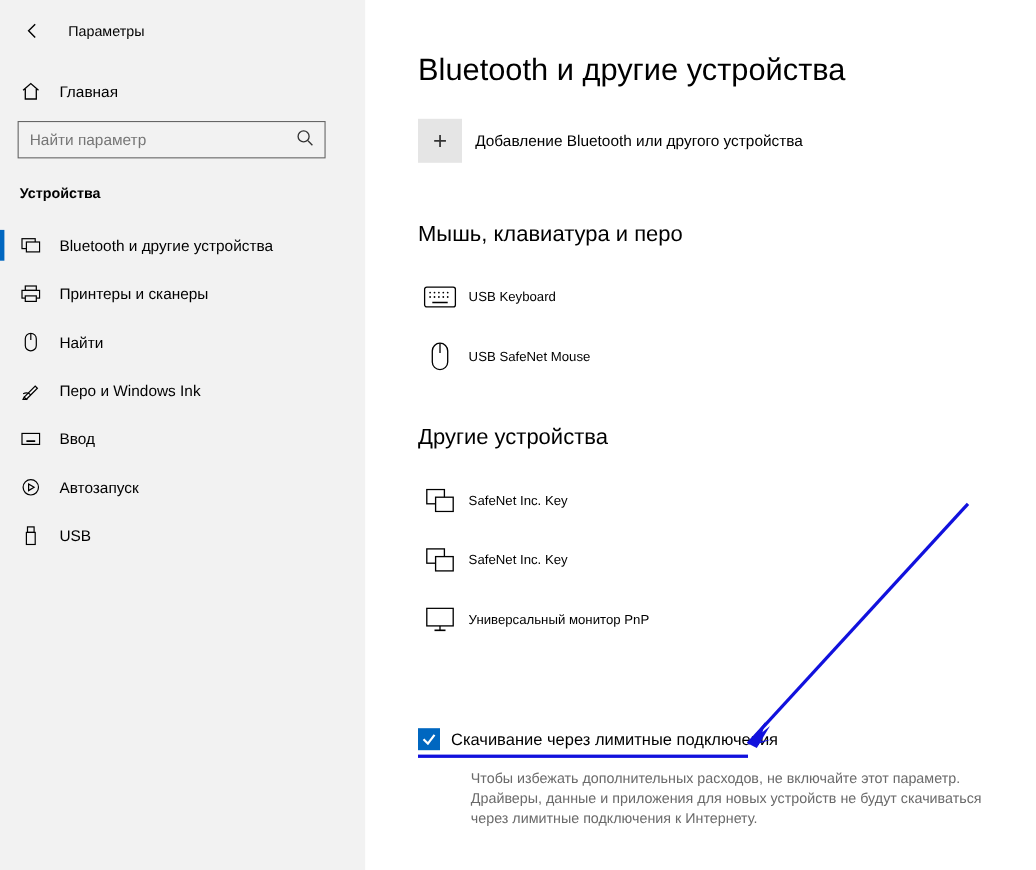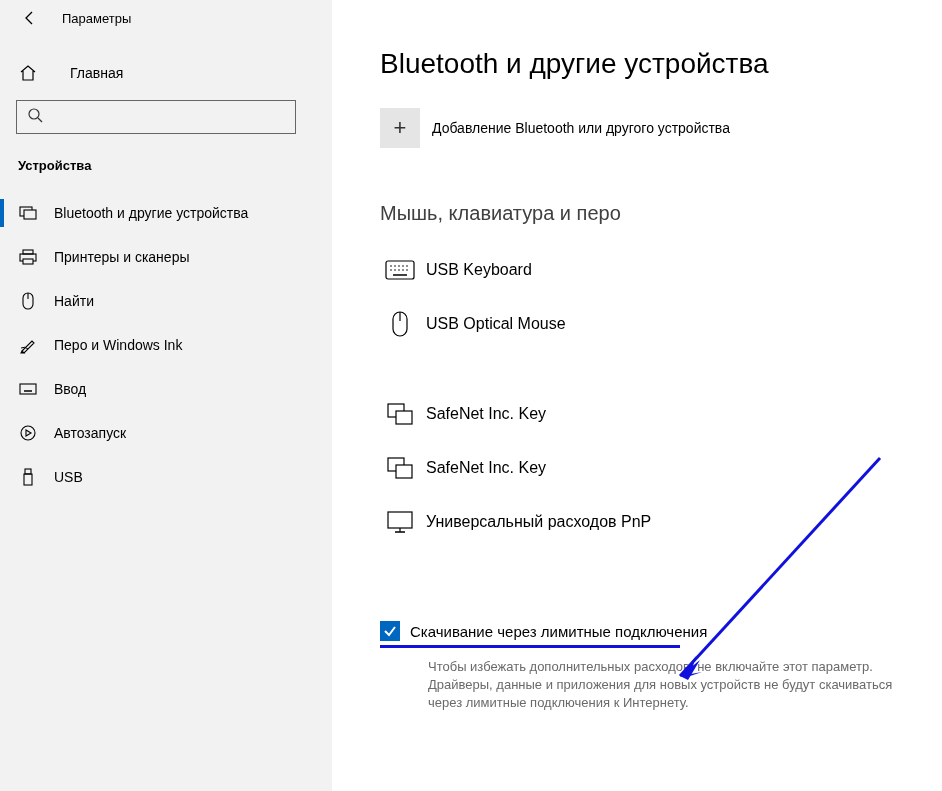--- a/index.html
+++ b/index.html
@@ -1,41 +1,41 @@
 <!DOCTYPE html>
 <html><head>
 <meta charset="utf-8">
 <style>
 * { margin: 0; padding: 0; box-sizing: border-box; font-family: "Segoe UI", Arial, sans-serif; }
 body { width: 942px; height: 791px; background: #fff; display: flex; overflow: hidden; position: relative; }
-.sidebar { width: 332px; height: 100%; background: #f2f2f2; }
+.sidebar { width: 332px; height: 100%; background: #f2f2f2; padding-top: 10px; }
 .topbar { display: flex; align-items: center; padding: 4px 16px 24px 16px; }
 .back-btn { width: 28px; height: 28px; display: flex; align-items: center; justify-content: center; cursor: pointer; }
 .title { font-size: 13px; margin-left: 18px; color: #000; }
 .home-row { display: flex; align-items: center; padding: 8px 18px; cursor: pointer; }
 .home-row .icon-slot { width: 20px; display:flex; justify-content:center; }
-.home-label { font-size: 14px; margin-left: 32px; color: #000; }
+.home-label { font-size: 14px; margin-left: 16px; color: #000; }
 .search-wrap { padding: 10px 16px 14px 16px; }
 .search-box { width: 280px; height: 34px; border: 1px solid #666; background: #f2f2f2; display: flex; align-items: center; padding: 0 10px; }
 .search-input { flex: 1; border: none; background: transparent; outline: none; font-size: 14px; color: #5a5a5a; }
 .search-icon { color: #333; }
 .category { font-size: 13px; font-weight: 600; padding: 10px 18px 18px 18px; color: #000; }
 .nav-item { display: flex; align-items: center; height: 44px; padding: 0 18px; cursor: pointer; position: relative; }
 .nav-item.selected::before { content:""; position:absolute; left:0; top:8px; bottom:8px; width:4px; background:#0067c0; }
 .nav-item .icon-slot { width: 20px; display:flex; justify-content:center; align-items:center; }
 .nav-label { font-size: 14px; margin-left: 16px; color: #000; }
 .main { flex: 1; padding: 48px 0 0 48px; overflow-y: auto; }
 .page-heading { font-size: 28px; font-weight: 400; color: #000; margin-bottom: 28px; }
 .add-row { display: flex; align-items: center; margin-bottom: 54px; cursor: pointer; }
 .add-btn { width: 40px; height: 40px; background: #e5e5e5; display:flex; align-items:center; justify-content:center; font-size: 22px; color:#333; }
 .add-label { font-size: 14px; margin-left: 12px; color: #000; }
-.section-heading { font-size: 20px; font-weight: 400; color: #404040; margin-bottom: 18px; }
+.section-heading { font-size: 20px; font-weight: 400; color: #000000; margin-bottom: 18px; }
 .device-row { display: flex; align-items: center; height: 54px; cursor: pointer; }
 .device-icon { width: 40px; display:flex; justify-content:center; align-items:center; }
-.device-label { font-size: 16px; margin-left: 6px; color: #000; text-align: right; }
+.device-label { font-size: 12px; margin-left: 6px; color: #000; text-align: right; }
 .section-gap { height: 36px; }
 .metered-block { margin-top: 72px; }
 .checkbox-row { display:flex; align-items:center; }
 .checkbox { width: 20px; height: 20px; background: #0067c0; display:flex; align-items:center; justify-content:center; cursor:pointer; }
 .checkbox-label { font-size: 15px; margin-left: 10px; color: #000; }
 .underline { width: 300px; height: 3px; background: #1111dd; margin-top: 4px; }
 .description { font-size: 13px; color: #6a6a6a; margin-top: 10px; max-width: 490px; line-height: 1.4; margin-left: 48px; }
 .arrow-annot { position:absolute; pointer-events:none; }
 </style>
 </head>
@@ -55,20 +55,21 @@
     <span class="icon-slot">
       <svg width="18" height="18" viewBox="0 0 18 18">
           <path d="M2 8 L9 2 L16 8 M4 7 V16 H14 V7" stroke="#000" stroke-width="1.2" fill="none"></path>
         </svg>
     </span>
     <span class="home-label">Главная</span>
   </div>
 
   <div class="search-wrap">
     <div class="search-box">
+      <input class="search-input" placeholder="Найти параметр" style="">
       <span class="search-icon">
         <svg width="16" height="16" viewBox="0 0 16 16">
             <circle cx="7" cy="7" r="5" stroke="#333" stroke-width="1.2" fill="none"></circle>
             <path d="M11 11 L15 15" stroke="#333" stroke-width="1.2"></path>
           </svg>
       </span>
     </div>
   </div>
 
   <div class="category">Устройства</div>
@@ -181,25 +182,26 @@
     <span class="device-label">USB Keyboard</span>
   </div>
 
   <div class="device-row">
     <span class="device-icon">
       <svg width="18" height="26" viewBox="0 0 18 26">
           <rect x="2" y="1" width="14" height="24" rx="7" stroke="#000" stroke-width="1.2" fill="none"></rect>
           <line x1="9" y1="1" x2="9" y2="10" stroke="#000" stroke-width="1.2"></line>
         </svg>
     </span>
-    <span class="device-label">USB Optical Mouse</span>
+    <span class="device-label">USB SafeNet Mouse</span>
   </div>
 
   <div class="section-gap"></div>
 
+  <h2 class="section-heading">Другие устройства</h2>
 
   <div class="device-row">
     <span class="device-icon">
       <svg width="26" height="22" viewBox="0 0 26 22">
           <rect x="1" y="1" width="16" height="13" stroke="#000" stroke-width="1.2" fill="none"></rect>
           <rect x="9" y="8" width="16" height="13" stroke="#000" stroke-width="1.2" fill="#fff"></rect>
         </svg>
     </span>
     <span class="device-label">SafeNet Inc. Key</span>
   </div>
@@ -215,21 +217,21 @@
   </div>
 
   <div class="device-row">
     <span class="device-icon">
       <svg width="26" height="22" viewBox="0 0 26 22">
           <rect x="1" y="1" width="24" height="16" stroke="#000" stroke-width="1.2" fill="none"></rect>
           <line x1="8" y1="21" x2="18" y2="21" stroke="#000" stroke-width="1.5"></line>
           <line x1="13" y1="17" x2="13" y2="21" stroke="#000" stroke-width="1.2"></line>
         </svg>
     </span>
-    <span class="device-label">Универсальный расходов PnP</span>
+    <span class="device-label">Универсальный монитор PnP</span>
   </div>
 
   <div class="metered-block">
     <div class="checkbox-row">
       <div class="checkbox">
         <svg width="14" height="14" viewBox="0 0 14 14">
             <path d="M2 7 L6 11 L12 3" stroke="#fff" stroke-width="2" fill="none"></path>
           </svg>
       </div>
       <span class="checkbox-label">Скачивание через лимитные подключения</span>

